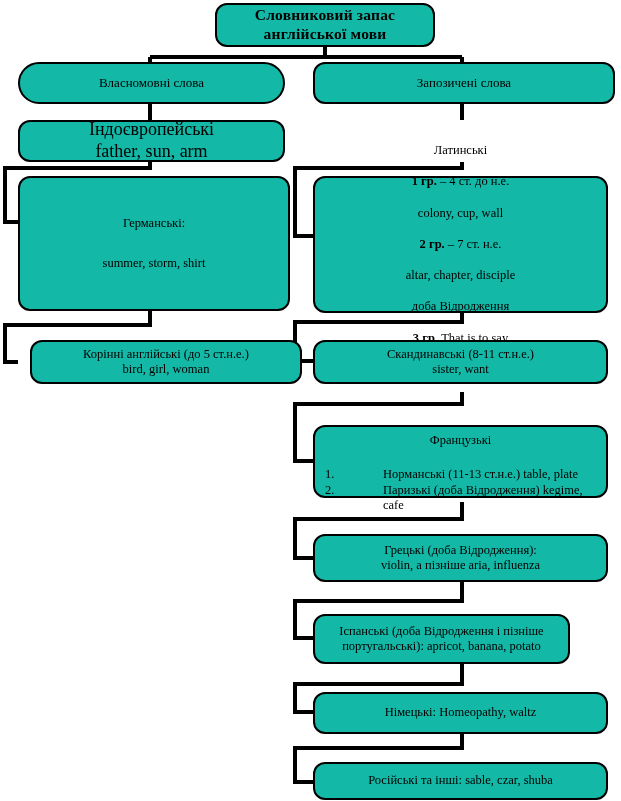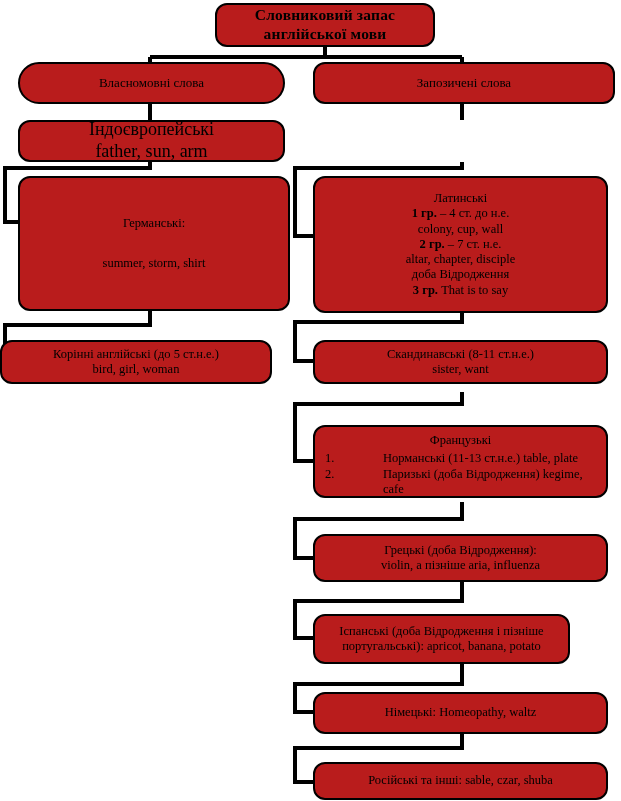--- a/index.html
+++ b/index.html
@@ -21,21 +21,21 @@
     top: 0;
     width: 621px;
     height: 801px;
     pointer-events: none;
   }
   .node {
     position: absolute;
     box-sizing: border-box;
     border: 2px solid #000000;
     border-radius: 12px;
-    background: #b91c1c;
+    background: #14b8a6;
     display: flex;
     flex-direction: column;
     align-items: center;
     justify-content: center;
     text-align: center;
     color: #000000;
     line-height: 1.22;
     z-index: 2;
   }
   .node .line {
@@ -48,32 +48,32 @@
     letter-spacing: 0.2px;
   }
   .lvl2 { font-size: 13px; }
   .lvl3 { font-size: 18px; }
   .body-node { font-size: 12.5px; }
   .b { font-weight: bold; }
   .latin-lines {
     display: flex;
     flex-direction: column;
     align-items: center;
-    gap: 0px;
+    gap: 16px;
   }
   .fr-wrap {
     width: 100%;
     display: flex;
     flex-direction: column;
     align-items: stretch;
   }
   .fr-title {
     text-align: center;
     font-size: 12.5px;
-    margin-bottom: 3px;
+    margin-bottom: 19px;
   }
   .fr-item {
     display: flex;
     font-size: 12.5px;
     text-align: left;
     padding-left: 10px;
   }
   .fr-num {
     width: 58px;
     flex: 0 0 58px;
@@ -136,21 +136,21 @@
   <div class="node lvl3" style="left:18px; top:120px; width:267px; height:42px;">
     <span class="line">Індоєвропейські</span>
     <span class="line">father, sun, arm</span>
   </div>
 
   <div class="node body-node" style="left:18px; top:176px; width:272px; height:135px;gap:24px;">
     <span class="line">Германські:</span>
     <span class="line">summer, storm, shirt</span>
   </div>
 
-  <div class="node body-node" style="left:0; top:340px; width:272px; height:44px;">
+  <div class="node body-node" style="left:30px; top:340px; width:272px; height:44px;">
     <span class="line">Корінні англійські (до 5 ст.н.е.)</span>
     <span class="line">bird, girl, woman</span>
   </div>
 
 
   <div class="node body-node" style="left:313px; top:176px; width:295px; height:137px;">
     <div class="latin-lines">
       <span class="line">Латинські</span>
       <span class="line"><b class="b">1 гр.</b><span> – 4 ст. до н.е.</span></span>
       <span class="line">colony, cup, wall</span>

